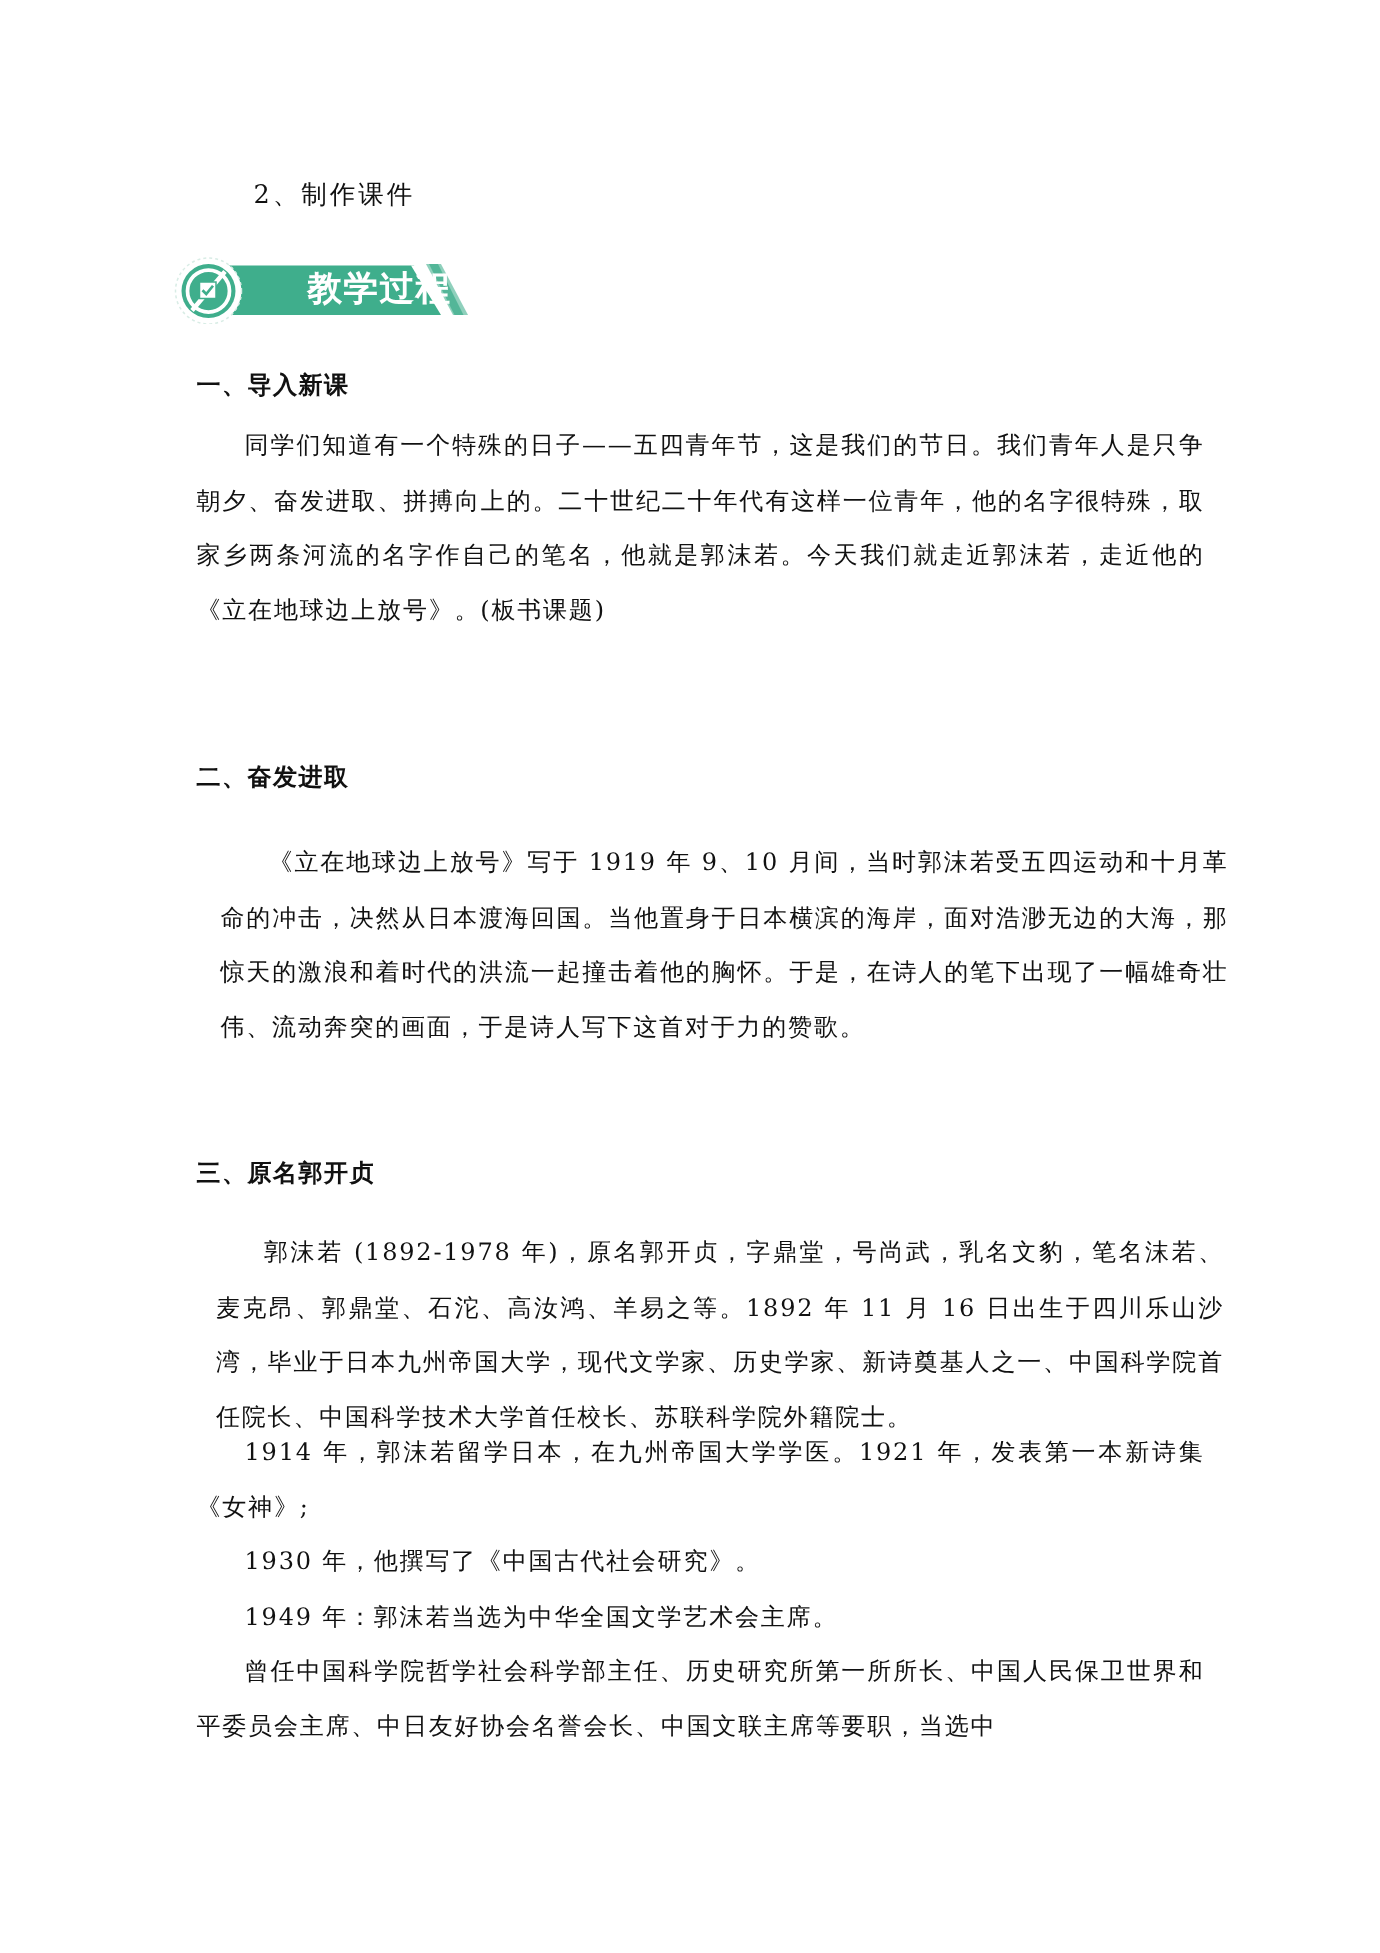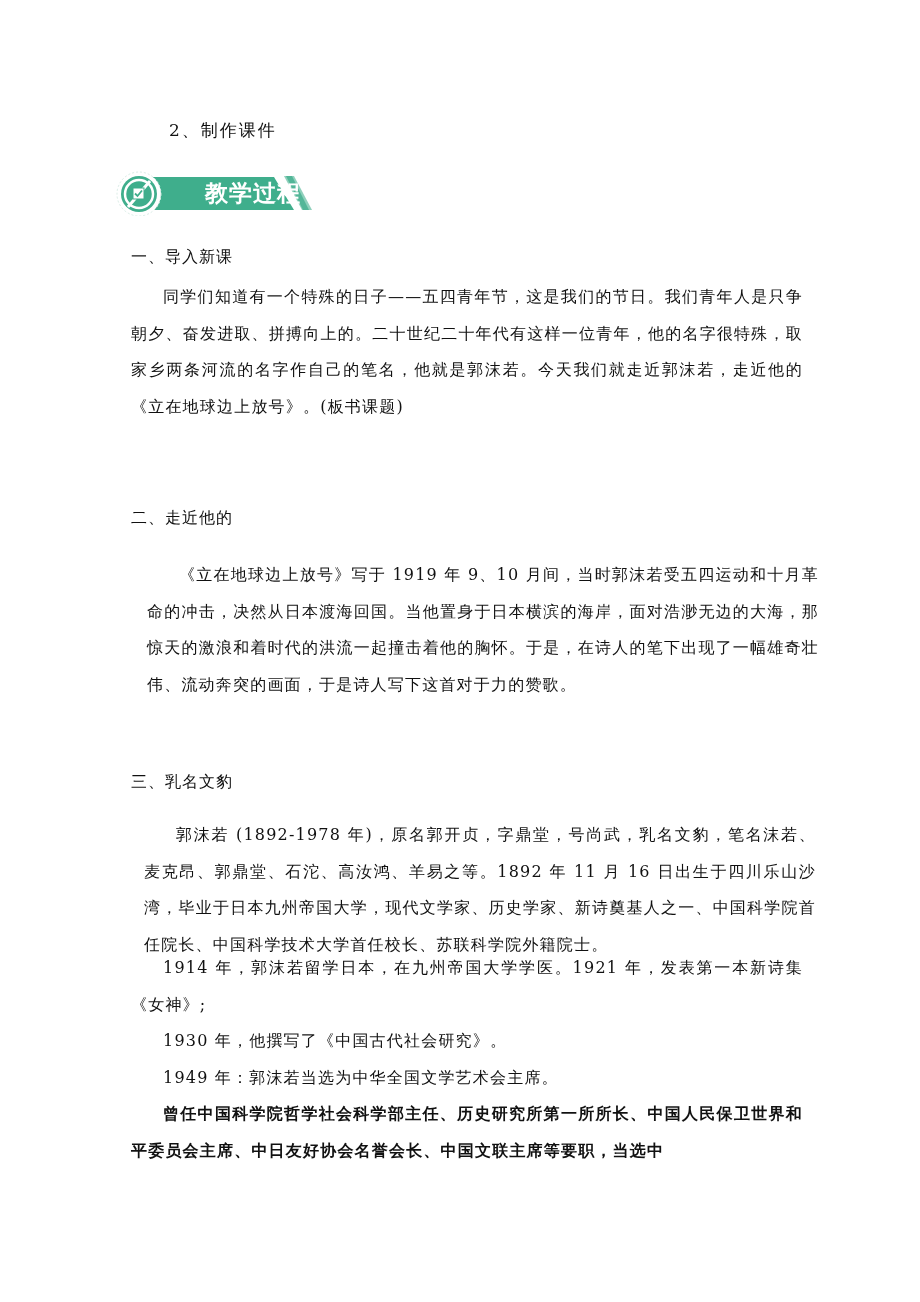--- a/index.html
+++ b/index.html
@@ -46,21 +46,21 @@
       font-size: 23px;
       color: #ffffff;
       letter-spacing: 1px;
       line-height: 32px;
       margin-left: 37px;
     }
     .section-heading {
       position: absolute;
       left: 131px;
       font-family: "DejaVu Sans", "Liberation Sans", sans-serif;
-      font-weight: normal;
+      font-weight: bold;
       font-size: 16px;
       line-height: 22px;
       letter-spacing: 1px;
     }
     .para {
       position: absolute;
       left: 131px;
       width: 672px;
       font-size: 16px;
       line-height: 36.5px;
@@ -96,23 +96,23 @@
         <rect x="1" y="1" width="11" height="11" fill="#ffffff" stroke="#3fae8c" stroke-width="1"></rect>
         <polyline points="3,6.5 5.5,9 10,3.5" fill="none" stroke="#3fae8c" stroke-width="1.8"></polyline>
       </svg>
     </span>
     <span class="banner-title">教学过程</span>
   </div>
 
   <div class="section-heading" style="top:246px;">一、导入新课</div>
   <p class="para" style="top:279px;margin:0;">同学们知道有一个特殊的日子——五四青年节，这是我们的节日。我们青年人是只争朝夕、奋发进取、拼搏向上的。二十世纪二十年代有这样一位青年，他的名字很特殊，取家乡两条河流的名字作自己的笔名，他就是郭沫若。今天我们就走近郭沫若，走近他的《立在地球边上放号》。(板书课题)</p>
 
-  <div class="section-heading" style="top:507px;">二、走近他的</div>
+  <div class="section-heading" style="top:507px;">二、奋发进取</div>
   <p class="para" style="top:541px;margin:16px;">《立在地球边上放号》写于 1919 年 9、10 月间，当时郭沫若受五四运动和十月革命的冲击，决然从日本渡海回国。当他置身于日本横滨的海岸，面对浩渺无边的大海，那惊天的激浪和着时代的洪流一起撞击着他的胸怀。于是，在诗人的笔下出现了一幅雄奇壮伟、流动奔突的画面，于是诗人写下这首对于力的赞歌。</p>
 
-  <div class="section-heading" style="top:771px;">三、乳名文豹</div>
+  <div class="section-heading" style="top:771px;">三、原名郭开贞</div>
   <p class="para" style="top:804px;margin:13px;">郭沫若 (1892-1978 年)，原名郭开贞，字鼎堂，号尚武，乳名文豹，笔名沫若、麦克昂、郭鼎堂、石沱、高汝鸿、羊易之等。1892 年 11 月 16 日出生于四川乐山沙湾，毕业于日本九州帝国大学，现代文学家、历史学家、新诗奠基人之一、中国科学院首任院长、中国科学技术大学首任校长、苏联科学院外籍院士。</p>
   <p class="para" style="top:950px;margin:0;">1914 年，郭沫若留学日本，在九州帝国大学学医。1921 年，发表第一本新诗集《女神》;</p>
   <p class="para" style="top:1023px;margin:0;">1930 年，他撰写了《中国古代社会研究》。</p>
   <p class="para" style="top:1060px;margin:0;">1949 年：郭沫若当选为中华全国文学艺术会主席。</p>
-  <p class="para" style="top:1096px;margin:0;font-weight:bold;">曾任中国科学院哲学社会科学部主任、历史研究所第一所所长、中国人民保卫世界和平委员会主席、中日友好协会名誉会长、中国文联主席等要职，当选中</p>
+  <p class="para" style="top:1096px;margin:0;">曾任中国科学院哲学社会科学部主任、历史研究所第一所所长、中国人民保卫世界和平委员会主席、中日友好协会名誉会长、中国文联主席等要职，当选中</p>
 
 </div>
 
 </body></html>

